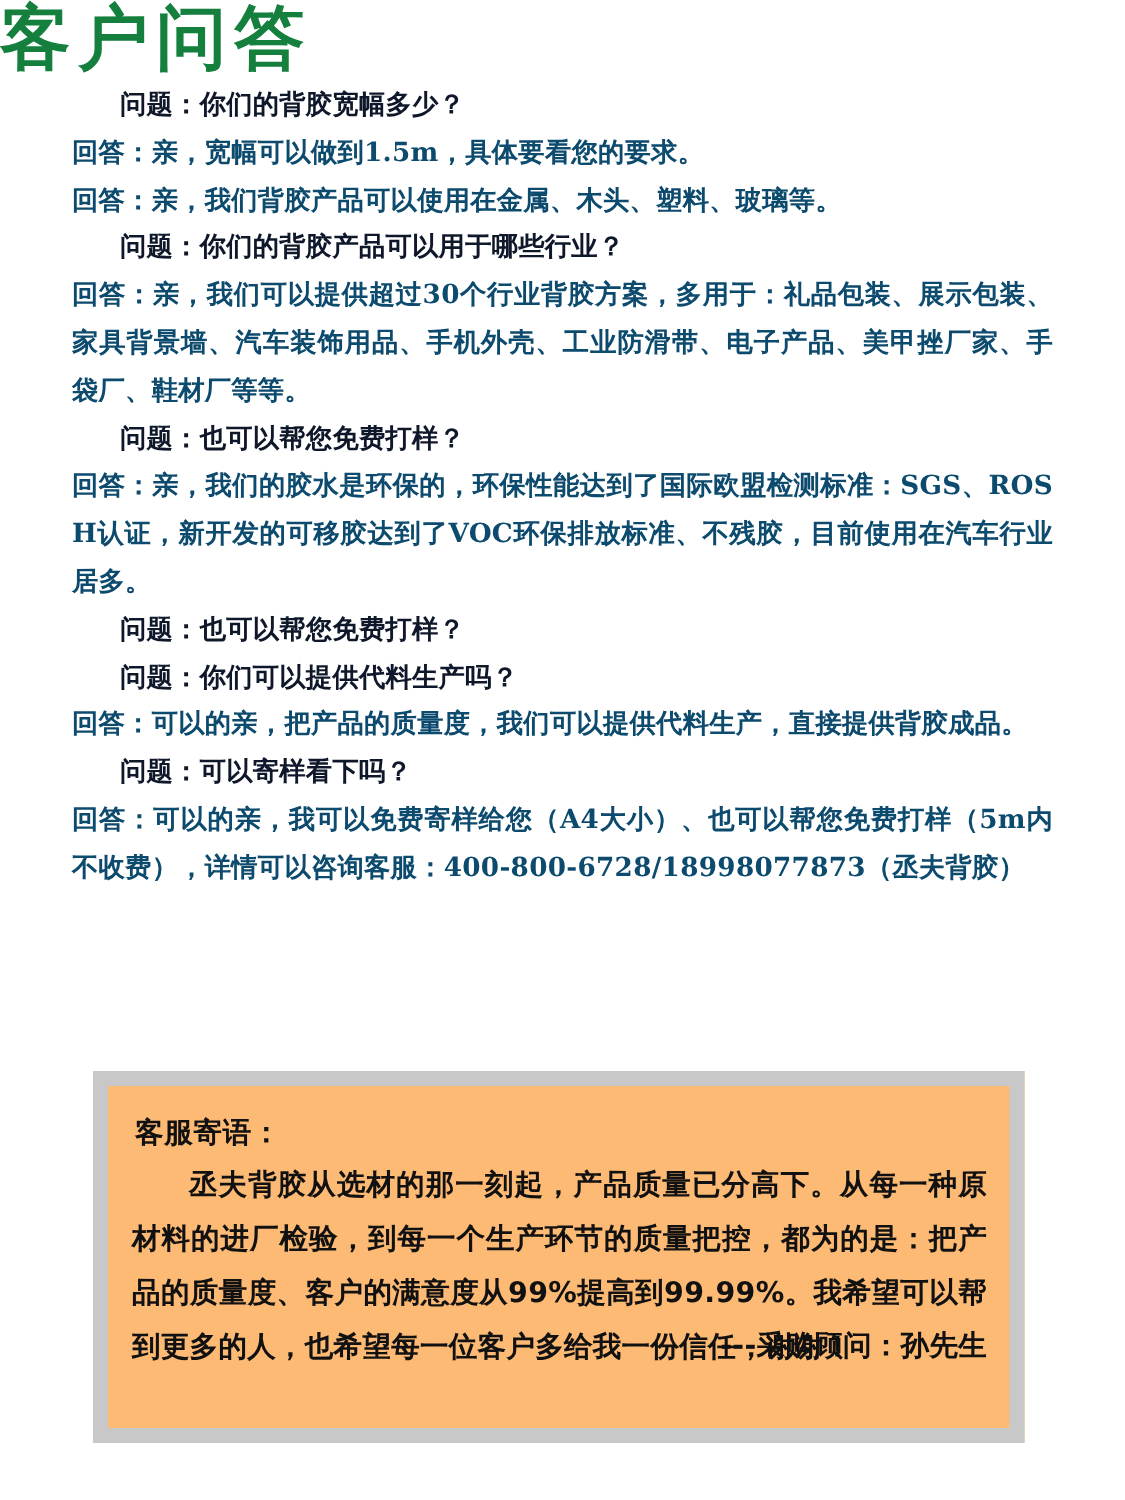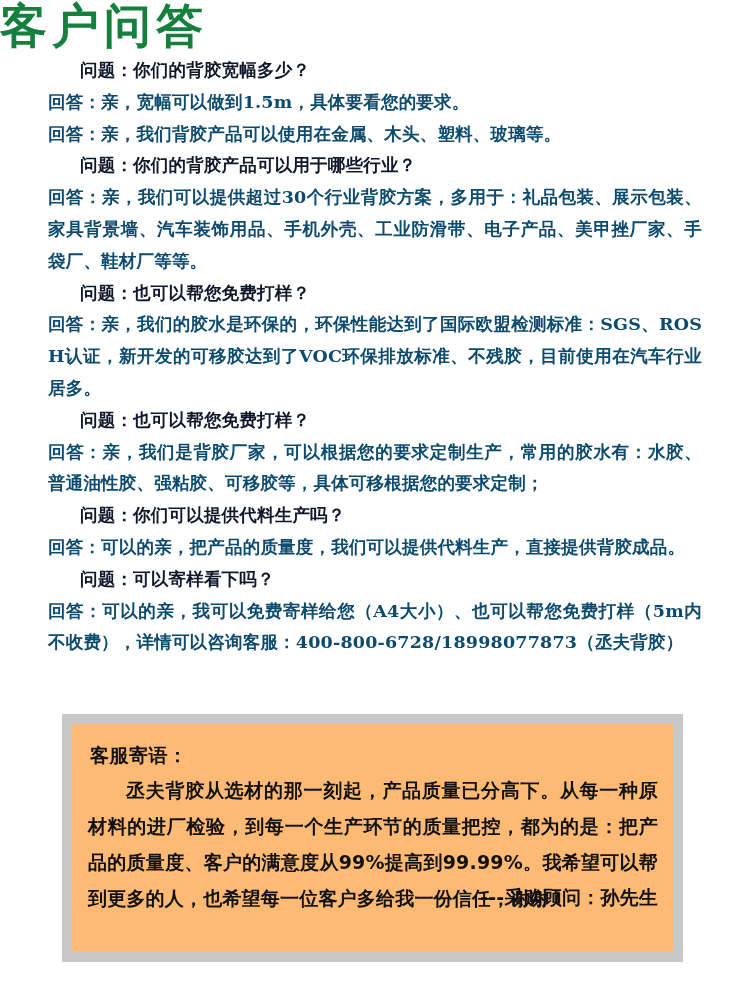--- a/index.html
+++ b/index.html
@@ -131,21 +131,20 @@
 
   <div class="qa-line a">回答：亲，我们背胶产品可以使用在金属、木头、塑料、玻璃等。</div>
 
   <div class="qa-line q">问题：你们的背胶产品可以用于哪些行业？</div>
   <div class="qa-line a">回答：亲，我们可以提供超过30个行业背胶方案，多用于：礼品包装、展示包装、家具背景墙、汽车装饰用品、手机外壳、工业防滑带、电子产品、美甲挫厂家、手袋厂、鞋材厂等等。</div>
 
   <div class="qa-line q">问题：也可以帮您免费打样？</div>
   <div class="qa-line a">回答：亲，我们的胶水是环保的，环保性能达到了国际欧盟检测标准：SGS、ROSH认证，新开发的可移胶达到了VOC环保排放标准、不残胶，目前使用在汽车行业居多。</div>
 
   <div class="qa-line q">问题：也可以帮您免费打样？</div>
-  <div class="qa-line a">回答：亲，我们是背胶厂家，可以根据您的要求定制生产，常用的胶水有：水胶、普通油性胶、强粘胶、可移胶等，具体可移根据您的要求定制；</div>
 
   <div class="qa-line q">问题：你们可以提供代料生产吗？</div>
   <div class="qa-line a">回答：可以的亲，把产品的质量度，我们可以提供代料生产，直接提供背胶成品。</div>
 
   <div class="qa-line q">问题：可以寄样看下吗？</div>
   <div class="qa-line a">回答：可以的亲，我可以免费寄样给您（A4大小）、也可以帮您免费打样（5m内不收费），详情可以咨询客服：400-800-6728/18998077873（丞夫背胶）</div>
 
 </div>
 
 <div class="message-box">

